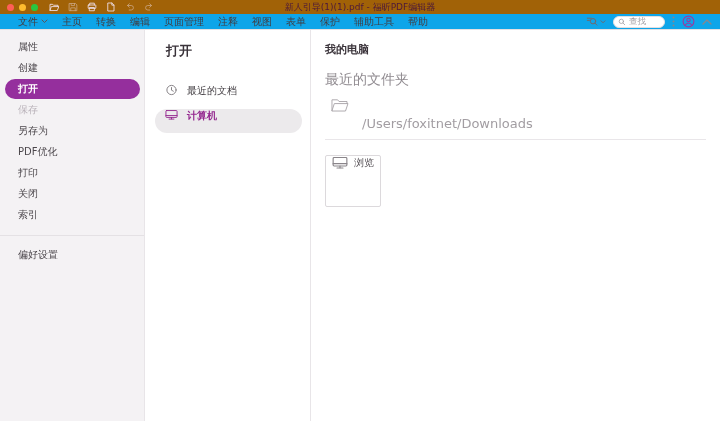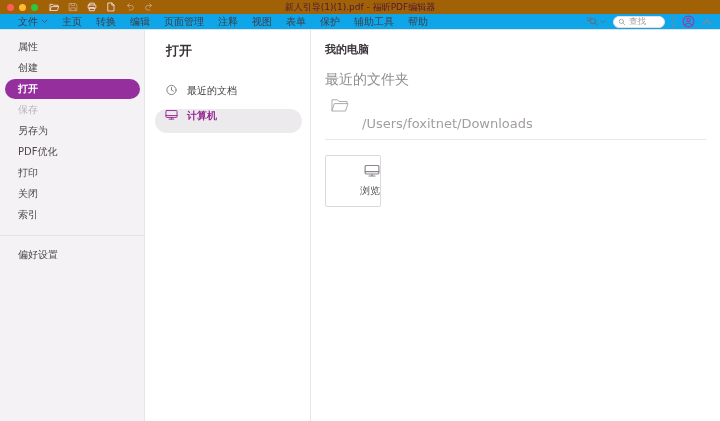--- a/index.html
+++ b/index.html
@@ -65,21 +65,21 @@
 
   .content{flex:1;padding:12px 14px 0 14px;}
   .content-title{font-size:11px;font-weight:bold;color:#3a333a;}
   .recent-label{margin-top:14px;font-size:14px;color:#918c91;}
   .folder-row{display:flex;align-items:flex-start;gap:13px;margin-top:6px;
     padding:1px 0 8px 5px;border-bottom:1px solid #e9e6e9;cursor:default;}
   .folder-row svg{width:19px;height:16px;stroke:#aaa5aa;stroke-width:1;margin-top:1px;}
   .folder-name{font-size:10px;font-weight:bold;color:#3a353a;}
   .folder-path{font-size:13px;color:#a29da2;margin-top:20px;}
   .browse-card{margin-top:15px;width:56px;height:52px;border:1px solid #dcd9dc;
-    border-radius:2px;display:flex;flex-direction:column;align-items:flex-end;
+    border-radius:2px;display:flex;flex-direction:row;align-items:flex-start;
     justify-content:center;gap:6px;cursor:default;}
   .browse-card svg{width:16px;height:14px;stroke:#8a858a;stroke-width:1;}
   .browse-label{font-size:10px;color:#575257;}
 </style>
 </head>
 <body>
 
 <div class="titlebar">
   <div class="traffic">
     <span class="light red"></span>

